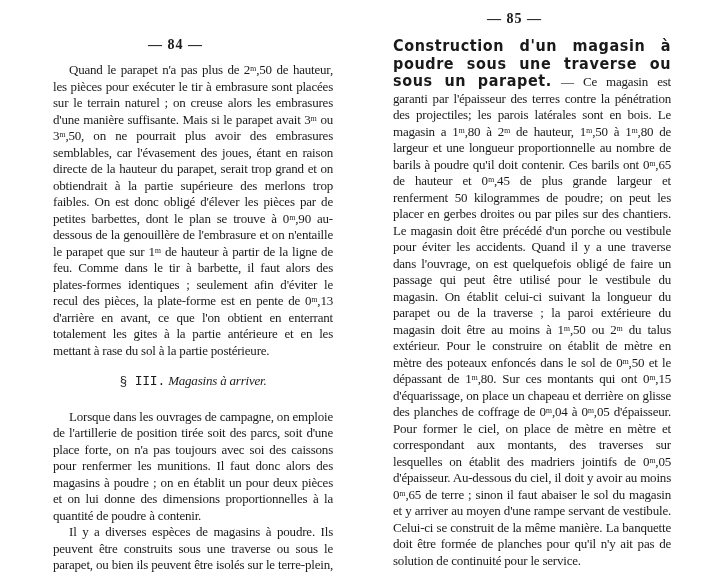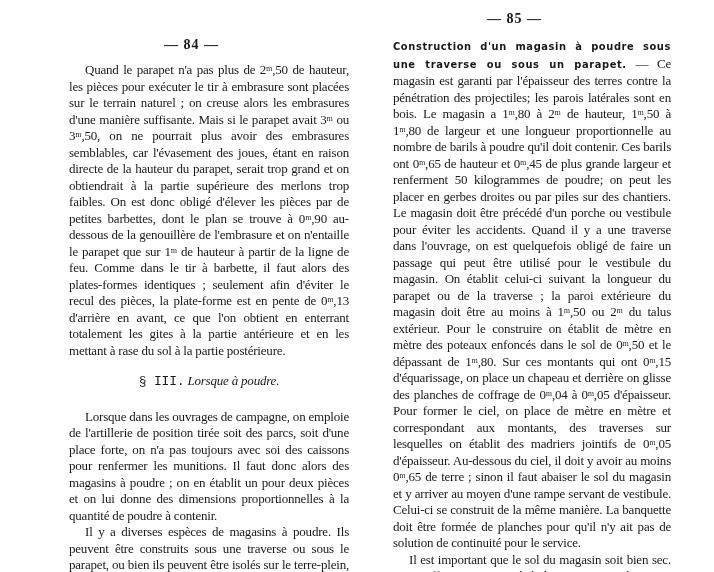--- a/index.html
+++ b/index.html
@@ -1,45 +1,45 @@
 <!DOCTYPE html>
 <html><head>
 <meta charset="utf-8">
 <style>
   html, body { margin: 0; padding: 0; background: #ffffff; }
   body { width: 714px; height: 572px; overflow: hidden; position: relative;
          font-family: "Liberation Serif", "DejaVu Serif", serif; color: #1a1a1a; }
   .page { position: absolute; top: 0; height: 528px; }
-  .page.left { left: 16px; width: 357px; }
+  .page.left { left: 0; width: 357px; }
   .page.right { left: 357px; width: 357px; }
   .folio { position: absolute; font-size: 14px; font-weight: bold; letter-spacing: 1px; }
   .left .folio { top: 37px; left: 148px; }
   .right .folio { top: 11px; left: 130px; }
   .col { position: absolute; font-size: 13px; line-height: 16.5px; text-align: justify;
          font-stretch: condensed; letter-spacing: -0.2px; }
   .left .col { left: 53px; width: 280px; top: 62px; }
   .right .col { left: 36px; width: 278px; top: 38px; }
   .col p { margin: 0; text-indent: 16px; }
   .col p.noindent { text-indent: 0; }
   .section-title { text-align: center; text-indent: 0 !important; margin: 14px 0 18px 0 !important; }
   .section-title .num { font-weight: normal; font-family: Liberation Mono, monospace; }
   .section-title .name { font-style: italic; }
-  .run-head { font-family: "DejaVu Sans", sans-serif; font-weight: bold; font-size: 11px;
+  .run-head { font-family: "DejaVu Sans", sans-serif; font-weight: bold; font-size: 16px;
               letter-spacing: 0.6px; }
 </style>
 </head>
 <body>
 
 <div class="page left">
   <div class="folio">— 84 —</div>
   <div class="col">
     <p>Quand le parapet n'a pas plus de 2ᵐ,50 de hauteur, les pièces pour exécuter le tir à embrasure sont placées sur le terrain naturel ; on creuse alors les embrasures d'une manière suffisante. Mais si le parapet avait 3ᵐ ou 3ᵐ,50, on ne pourrait plus avoir des embrasures semblables, car l'évasement des joues, étant en raison directe de la hauteur du parapet, serait trop grand et on obtiendrait à la partie supérieure des merlons trop faibles. On est donc obligé d'élever les pièces par de petites barbettes, dont le plan se trouve à 0ᵐ,90 au-dessous de la genouillère de l'embrasure et on n'entaille le parapet que sur 1ᵐ de hauteur à partir de la ligne de feu. Comme dans le tir à barbette, il faut alors des plates-formes identiques ; seulement afin d'éviter le recul des pièces, la plate-forme est en pente de 0ᵐ,13 d'arrière en avant, ce que l'on obtient en enterrant totalement les gites à la partie antérieure et en les mettant à rase du sol à la partie postérieure.</p>
     <p class="section-title">
       <span class="num">§ III.</span>
-      <span class="name">Lorsque à poudre.</span>
+      <span class="name">Magasins à arriver.</span>
     </p>
     <p>Lorsque dans les ouvrages de campagne, on emploie de l'artillerie de position tirée soit des parcs, soit d'une place forte, on n'a pas toujours avec soi des caissons pour renfermer les munitions. Il faut donc alors des magasins à poudre ; on en établit un pour deux pièces et on lui donne des dimensions proportionnelles à la quantité de poudre à contenir.</p>
     <p>Il y a diverses espèces de magasins à poudre. Ils peuvent être construits sous une traverse ou sous le parapet, ou bien ils peuvent être isolés sur le terre-plein, ou encore ils peuvent être appuyés contre une traverse ou contre le parapet.</p>
   </div>
 </div>
 
 <div class="page right">
   <div class="folio">— 85 —</div>
   <div class="col">
     <p class="noindent"><span class="run-head">Construction d'un magasin à poudre sous une traverse ou sous un parapet.</span><span> — Ce magasin est garanti par l'épaisseur des terres contre la pénétration des projectiles; les parois latérales sont en bois. Le magasin a 1ᵐ,80 à 2ᵐ de hauteur, 1ᵐ,50 à 1ᵐ,80 de largeur et une longueur proportionnelle au nombre de barils à poudre qu'il doit contenir. Ces barils ont 0ᵐ,65 de hauteur et 0ᵐ,45 de plus grande largeur et renferment 50 kilogrammes de poudre; on peut les placer en gerbes droites ou par piles sur des chantiers. Le magasin doit être précédé d'un porche ou vestibule pour éviter les accidents. Quand il y a une traverse dans l'ouvrage, on est quelquefois obligé de faire un passage qui peut être utilisé pour le vestibule du magasin. On établit celui-ci suivant la longueur du parapet ou de la traverse ; la paroi extérieure du magasin doit être au moins à 1ᵐ,50 ou 2ᵐ du talus extérieur. Pour le construire on établit de mètre en mètre des poteaux enfoncés dans le sol de 0ᵐ,50 et le dépassant de 1ᵐ,80. Sur ces montants qui ont 0ᵐ,15 d'équarissage, on place un chapeau et derrière on glisse des planches de coffrage de 0ᵐ,04 à 0ᵐ,05 d'épaisseur. Pour former le ciel, on place de mètre en mètre et correspondant aux montants, des traverses sur lesquelles on établit des madriers jointifs de 0ᵐ,05 d'épaisseur. Au-dessous du ciel, il doit y avoir au moins 0ᵐ,65 de terre ; sinon il faut abaiser le sol du magasin et y arriver au moyen d'une rampe servant de vestibule. Celui-ci se construit de la même manière. La banquette doit être formée de planches pour qu'il n'y ait pas de solution de continuité pour le service.</span></p>

